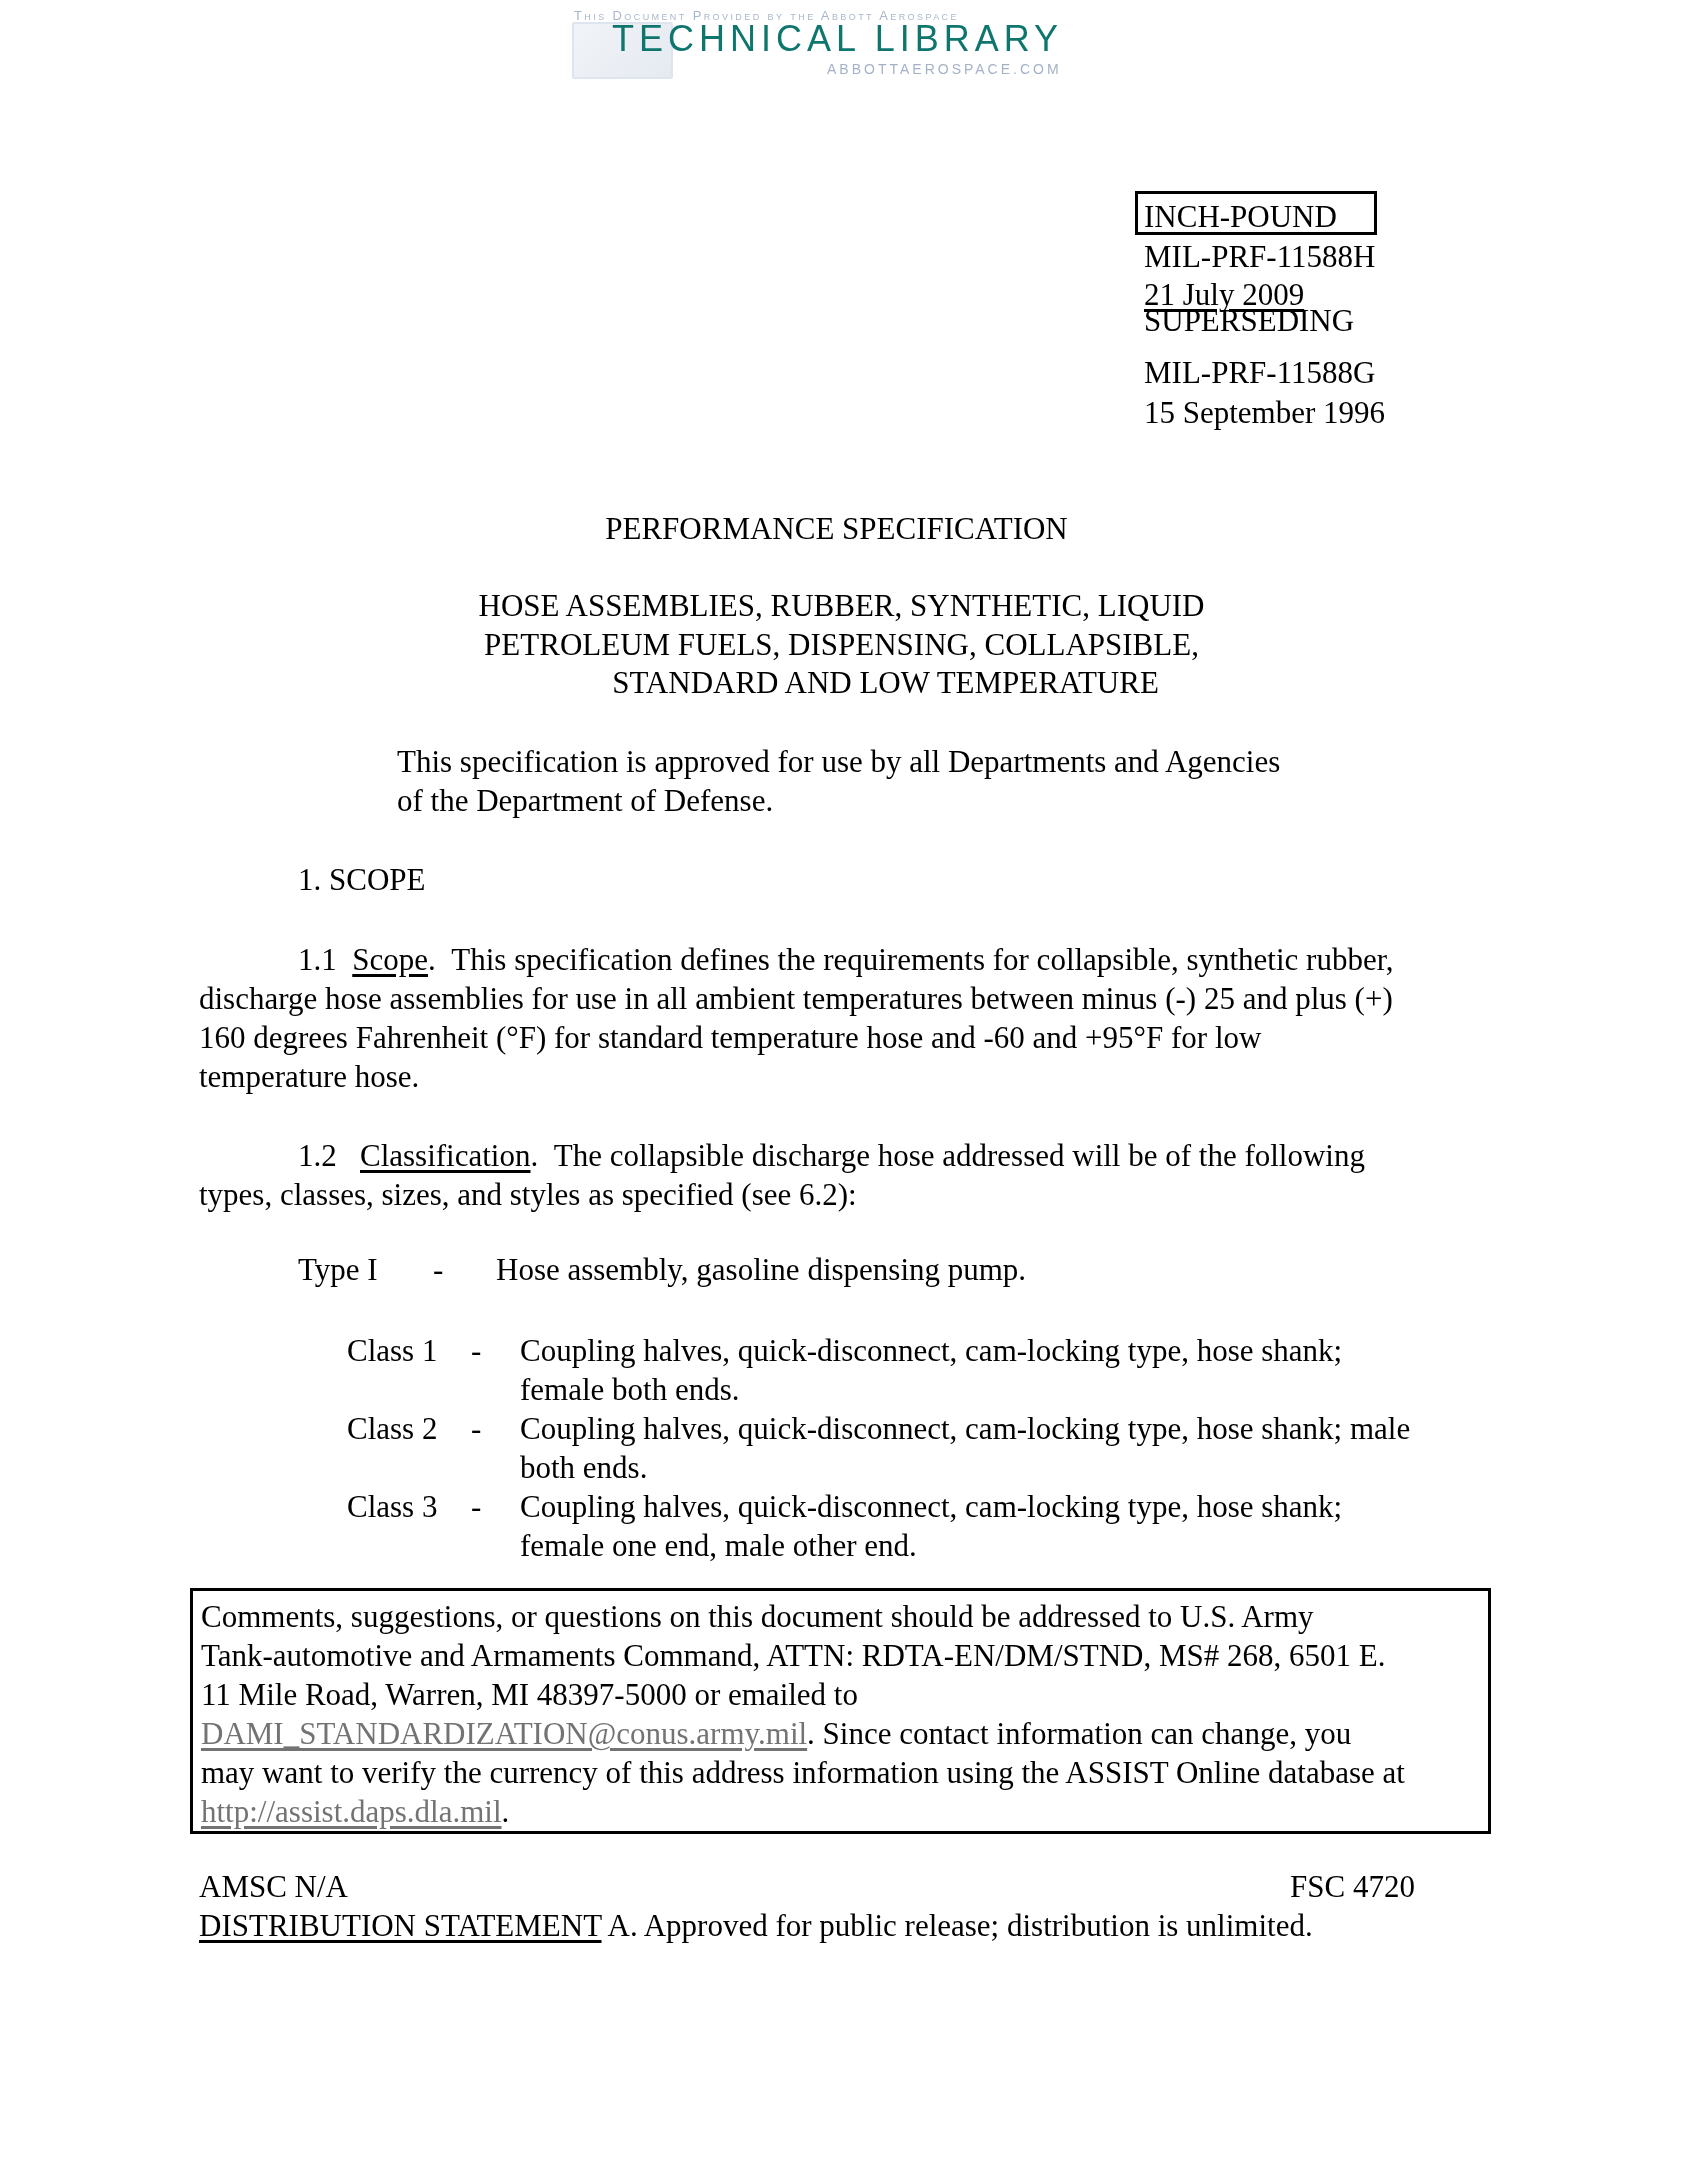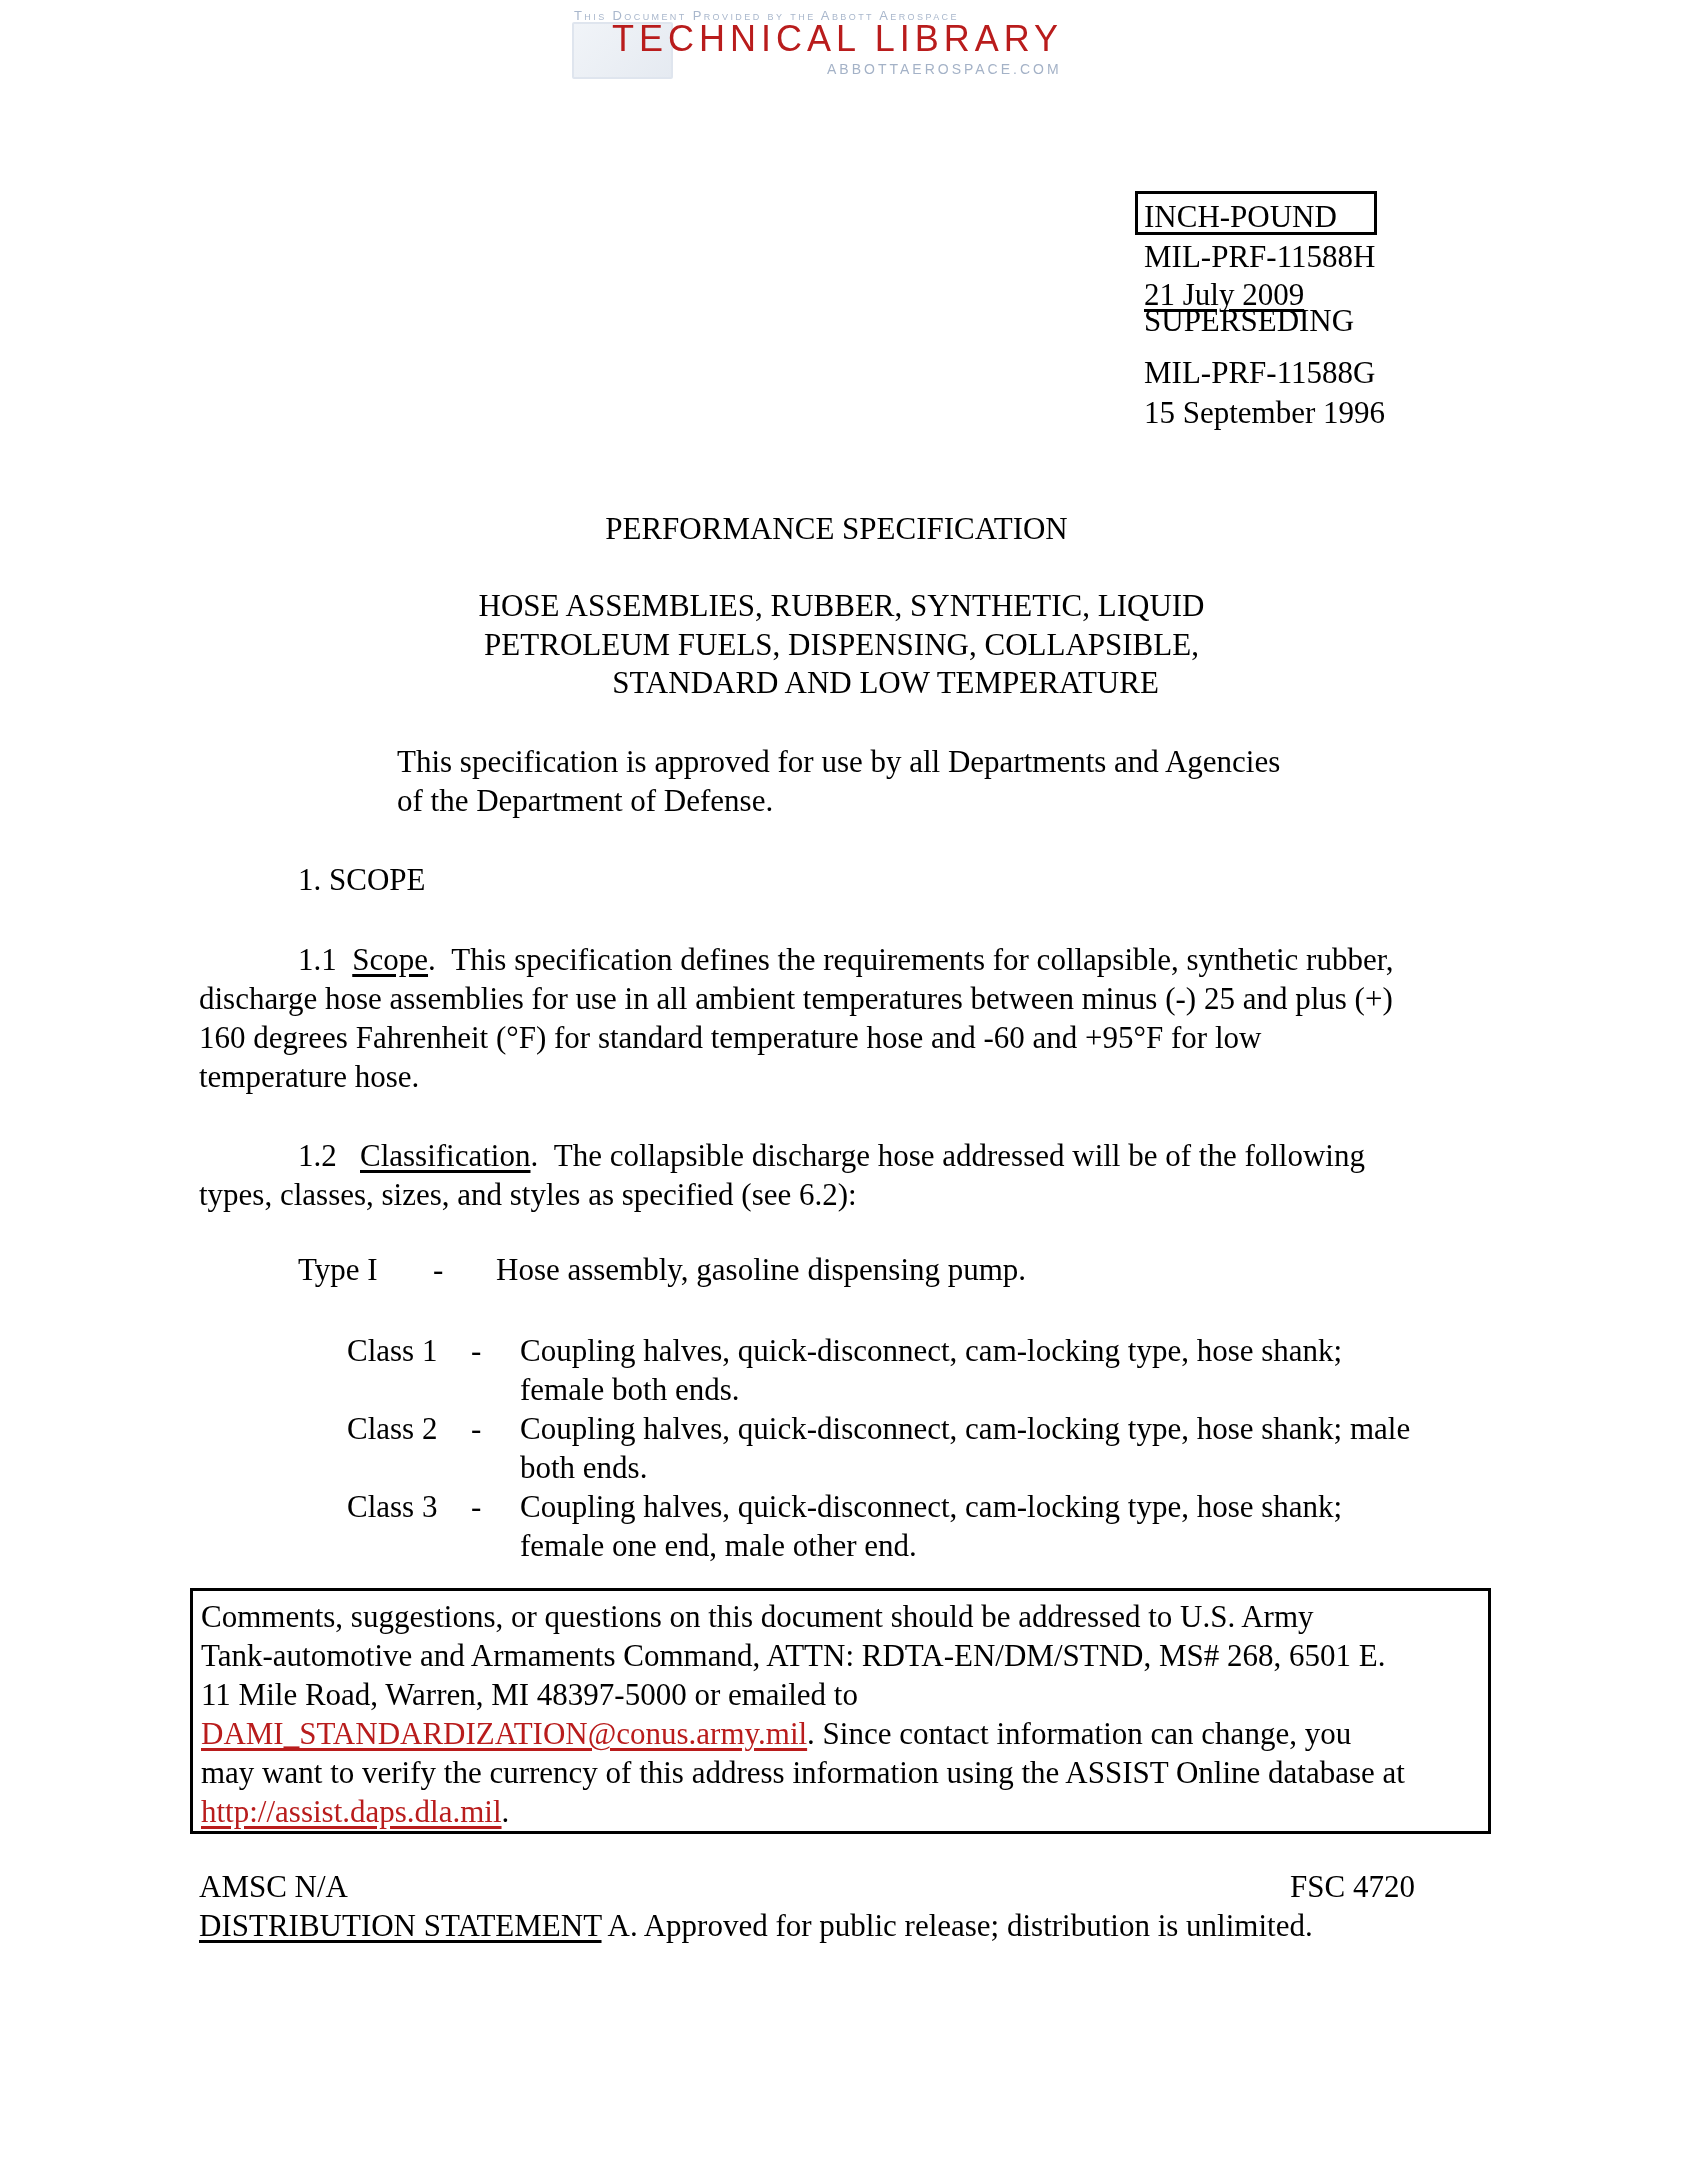--- a/index.html
+++ b/index.html
@@ -7,41 +7,41 @@
          font-family: "Liberation Serif", "DejaVu Serif", serif; color: #000; font-size: 31px; }
   .abs { position: absolute; white-space: nowrap; }
   .u { text-decoration: underline; text-underline-offset: 4px; }
 
   
   .wm { position: absolute; left: 572px; top: 4px; width: 515px; height: 71px; color: #9fb0c8;
         font-family: "Liberation Sans", "DejaVu Sans", sans-serif; }
   .wm-logo { position: absolute; left: 0; top: 18px; width: 97px; height: 53px;
              border: 2px solid #dfe5ee; border-radius: 2px; background: linear-gradient(135deg,#f1f4f8,#e5eaf1); }
   .wm-top { position: absolute; left: 2px; top: 4px; font-size: 13px; letter-spacing: 2.4px; font-variant: small-caps; color: #a9b7cc; text-align: center; }
-  .wm-main { position: absolute; left: 40px; top: 14px; font-size: 36px; letter-spacing: 5px; color: #b91c1c; }
+  .wm-main { position: absolute; left: 40px; top: 14px; font-size: 36px; letter-spacing: 5px; color: #0f766e; }
   .wm-url { position: absolute; left: 255px; top: 57px; font-size: 14px; letter-spacing: 3px; color: #a4b2c7; }
 
   
   .hdr { left: 1144px; line-height: 39px; }
   .ip-box { position: absolute; left: 1135px; top: 191px; width: 236px; height: 38px; border: 3px solid #000; }
 
   .center { position: absolute; left: 0; width: 1683px; text-align: center; }
 
   .body-text { position: absolute; left: 199px; width: 1287px; line-height: 39px; }
   .indent { display: inline-block; width: 99px; }
 
   .class-row { position: absolute; left: 347px; line-height: 39px; }
   .class-label { position: absolute; left: 0; width: 109px; }
   .class-dash { position: absolute; left: 124px; }
   .class-desc { position: absolute; left: 173px; width: 950px; white-space: normal; }
 
   .comment-box { position: absolute; left: 190px; top: 1588px; width: 1301px; height: 246px;
                  border: 3px solid #000; box-sizing: border-box; }
   .comment-text { position: absolute; left: 8px; top: 6px; width: 1287px; line-height: 39px; white-space: normal; }
-  a { color: #b91c1c; text-decoration: underline; text-underline-offset: 4px; }
+  a { color: #737373; text-decoration: underline; text-underline-offset: 4px; }
 </style>
 </head>
 <body>
 
 <div class="wm">
   <div class="wm-logo"></div>
   <div class="wm-top">This Document Provided by the Abbott Aerospace</div>
   <div class="wm-main">TECHNICAL LIBRARY</div>
   <div class="wm-url">ABBOTTAEROSPACE.COM</div>
 </div>

